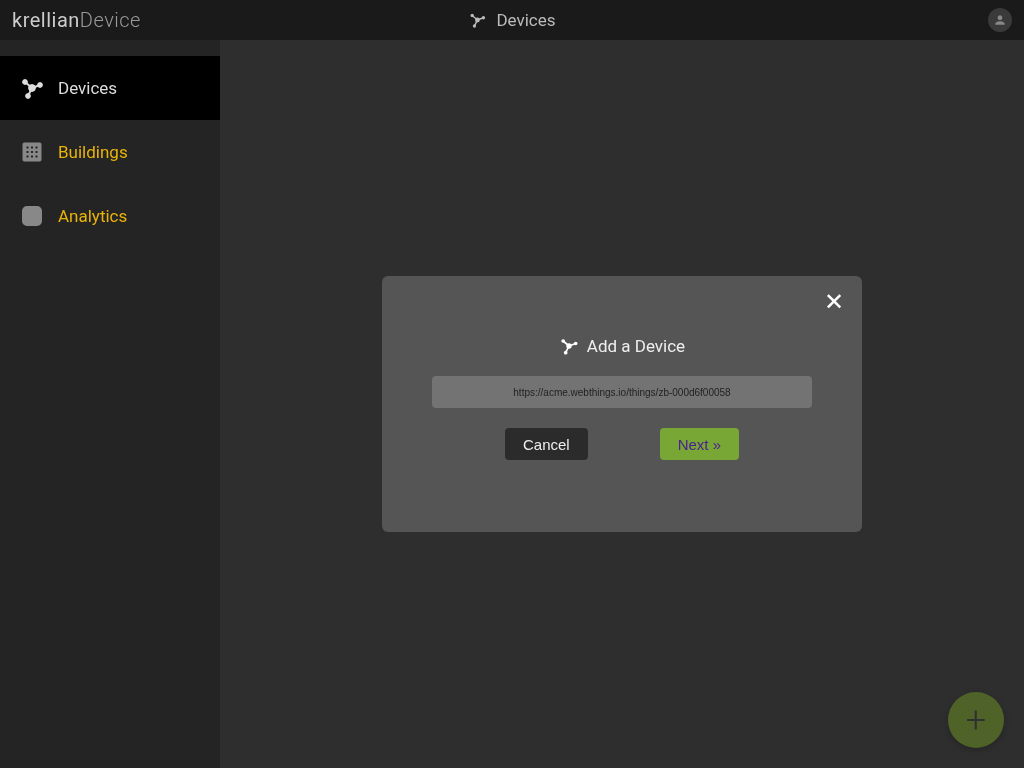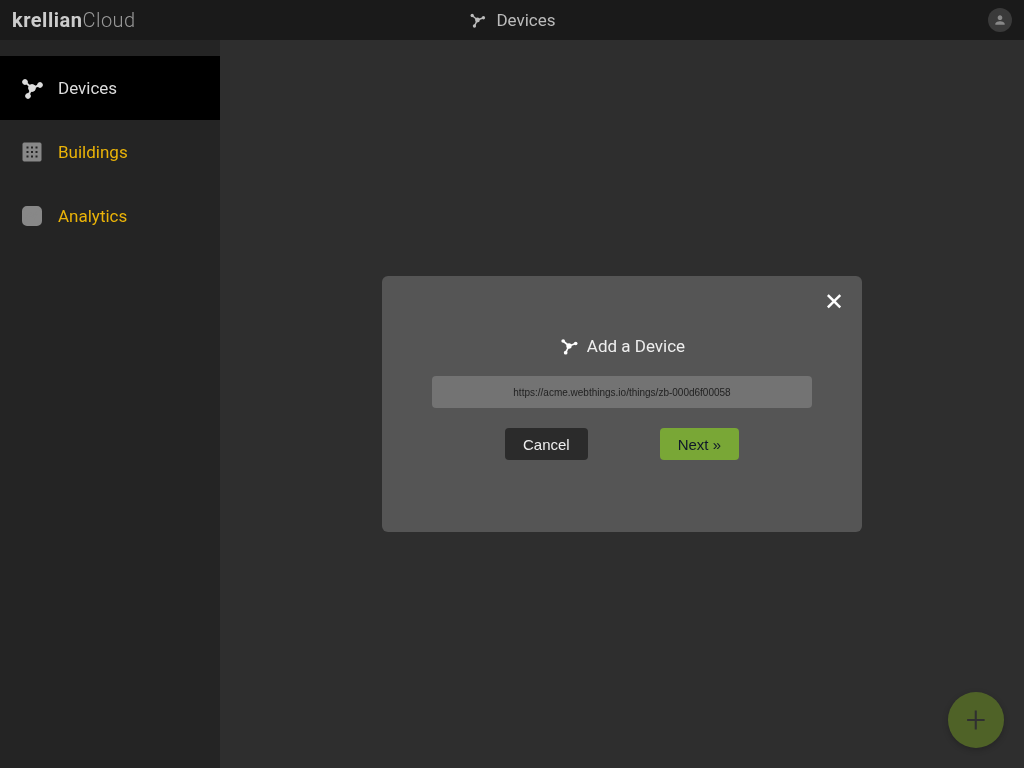--- a/index.html
+++ b/index.html
@@ -11,21 +11,21 @@
     display: flex;
     align-items: center;
     padding: 0 12px;
     position: relative;
   }
   .brand {
     font-size: 20px;
     color: #aaa;
     letter-spacing: 0.5px;
   }
-  .brand .bold { font-weight: 700; color: #ccc; }
+  .brand .bold { font-weight: 400; color: #ccc; }
   .brand .light { font-weight: 300; color: #999; }
   .top-title {
     position: absolute;
     left: 50%;
     transform: translateX(-50%);
     display: flex;
     align-items: center;
     gap: 10px;
     color: #bbb;
     font-size: 17px;
@@ -150,32 +150,32 @@
   }
   .btn {
     height: 32px;
     padding: 0 18px;
     border-radius: 4px;
     border: none;
     font-size: 15px;
     cursor: pointer;
   }
   .btn-cancel { background: #2b2b2b; color: #eee; }
-  .btn-next   { background: #79a736; color: #0f172a; margin-left: 32px; }
+  .btn-next   { background: #79a736; color: #4c1d95; margin-left: 32px; }
 
   
   .devices-icon circle { fill: currentColor; }
   .devices-icon line { stroke: currentColor; stroke-width: 2; }
 </style>
 </head>
 <body>
 
 <div class="top-bar">
   <div class="brand">
-    <span class="bold">krellian</span><span class="light">Cloud</span>
+    <span class="bold">krellian</span><span class="light">Device</span>
   </div>
   <div class="top-title">
     <svg class="devices-icon" viewBox="0 0 24 24" width="18" height="18" style="color:#bbb">
       <line x1="12" y1="12" x2="5" y2="6"></line>
         <line x1="12" y1="12" x2="20" y2="9"></line>
         <line x1="12" y1="12" x2="8" y2="20"></line>
       <circle cx="12" cy="12" r="3.2"></circle>
         <circle cx="5" cy="6" r="2.2"></circle>
         <circle cx="20" cy="9" r="2.2"></circle>
         <circle cx="8" cy="20" r="2.2"></circle>

